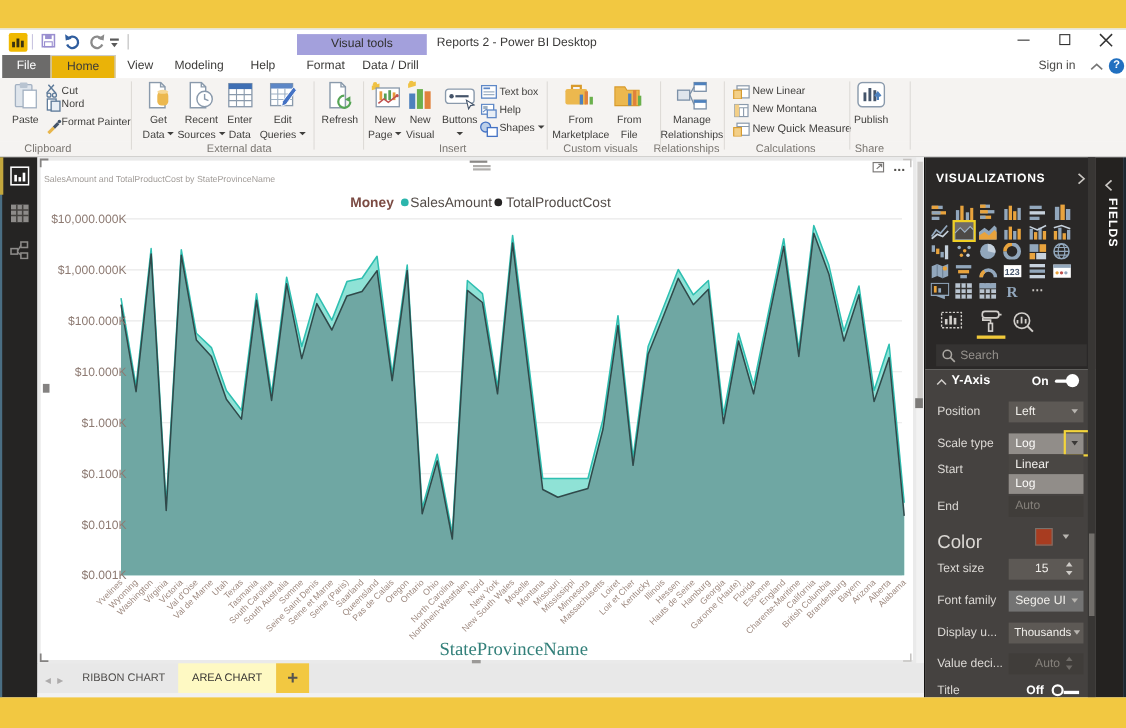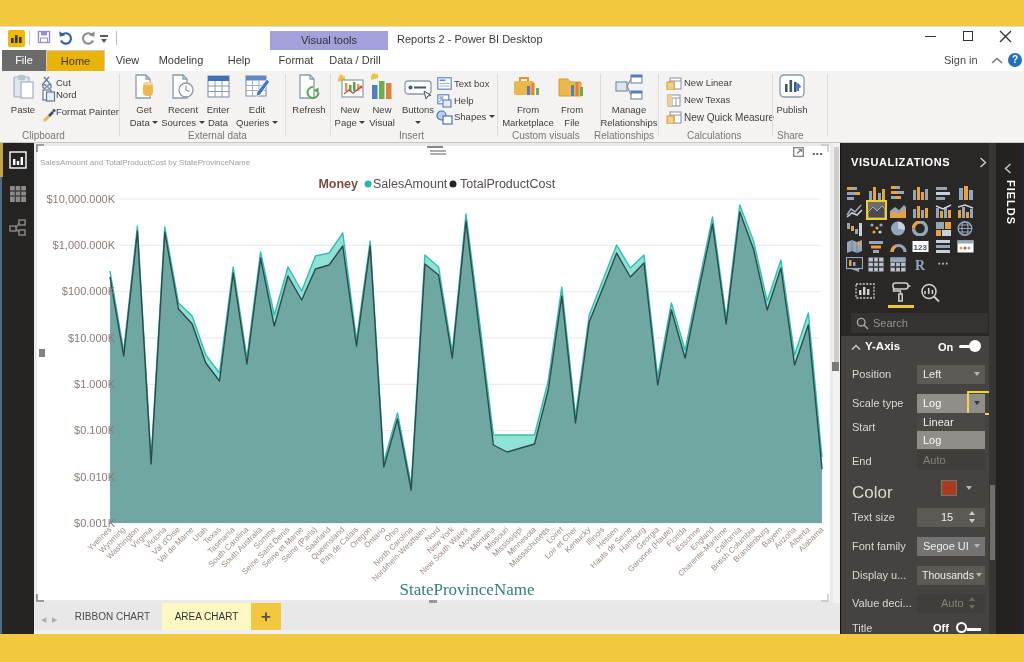--- a/index.html
+++ b/index.html
@@ -176,21 +176,21 @@
     <rect x="4" y="1" width="11" height="11" fill="#fff" stroke="#8a9aac" stroke-width="1.1"></rect>
     <path d="M4 4 L15 4 M8 4 L8 12" stroke="#8a9aac" stroke-width="1"></path>
     <rect x="1" y="5" width="7" height="8" fill="#f3cf87" stroke="#d89a2b" stroke-width="1"></rect>
   </svg>
 <div class="rlbl" style="left:684px;top:77px;width:90px;text-align:left">New Linear</div>
 <svg class="abs" style="left:666px;top:94px" width="16" height="13" viewBox="0 0 16 13">
     <rect x="2" y="1" width="12" height="11" fill="#fff" stroke="#8a9aac" stroke-width="1.1"></rect>
     <path d="M2 4 L14 4 M6 4 L6 12 M10 4 L10 12" stroke="#8a9aac" stroke-width="1"></path>
     <rect x="2" y="1" width="4" height="11" fill="#f3cf87"></rect>
   </svg>
-<div class="rlbl" style="left:684px;top:94px;width:90px;text-align:left">New Texas</div>
+<div class="rlbl" style="left:684px;top:94px;width:90px;text-align:left">New Montana</div>
 <svg class="abs" style="left:666px;top:111px" width="16" height="13" viewBox="0 0 16 13">
     <rect x="4" y="1" width="11" height="11" fill="#fff" stroke="#8a9aac" stroke-width="1.1"></rect>
     <path d="M4 4 L15 4 M8 4 L8 12" stroke="#8a9aac" stroke-width="1"></path>
     <rect x="1" y="5" width="7" height="8" fill="#f3cf87" stroke="#d89a2b" stroke-width="1"></rect>
   </svg>
 <div class="rlbl" style="left:684px;top:111px;width:120px;text-align:left;font-size:10px">New Quick Measure</div>
 <div class="rsep" style="left:772px"></div>
 <svg class="abs" style="left:779px;top:74px" width="26" height="28" viewBox="0 0 26 28">
     <rect x="1" y="1" width="24" height="22" rx="4" fill="#fff" stroke="#8a9aac" stroke-width="1.3"></rect>
     <rect x="6" y="10" width="2.6" height="8" fill="#44546a"></rect>

